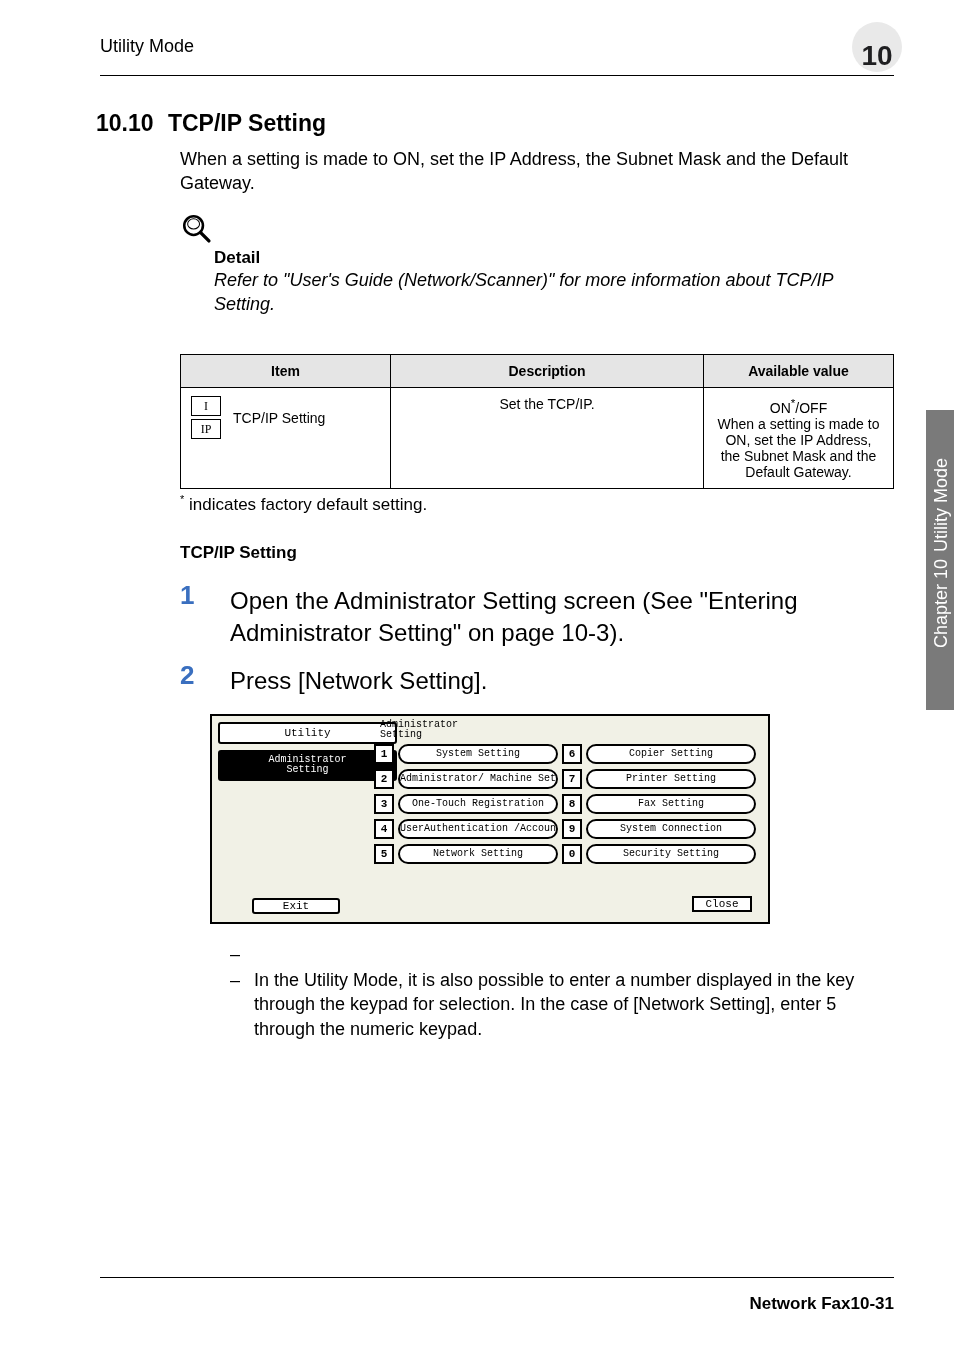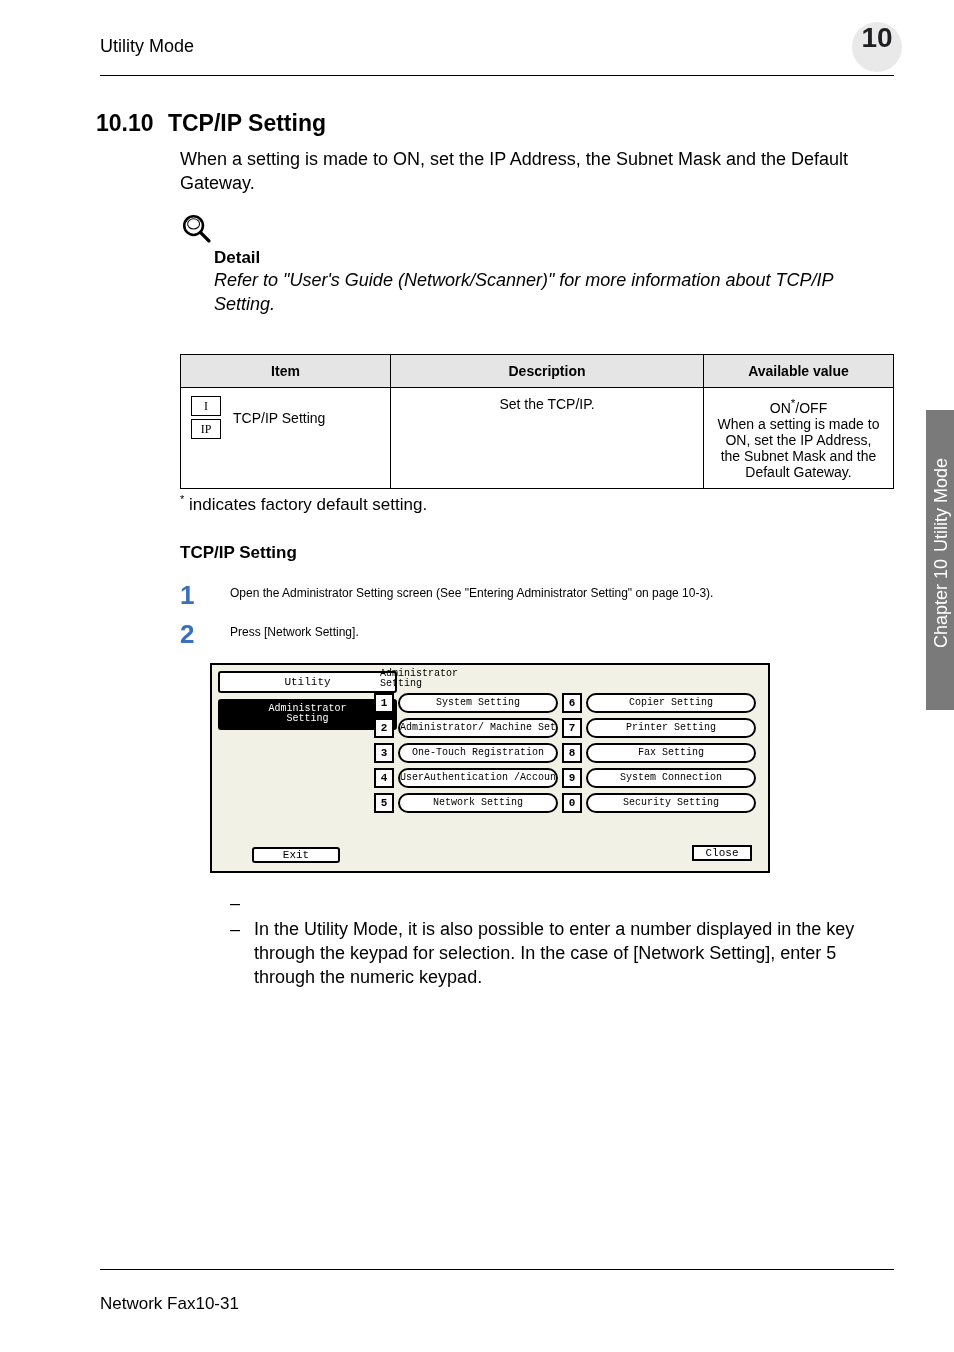--- a/index.html
+++ b/index.html
@@ -3,21 +3,21 @@
 <meta charset="utf-8">
 <style>
   * { box-sizing: border-box; margin: 0; padding: 0; }
   html, body { width: 954px; height: 1352px; background: #fff; font-family: Arial, Helvetica, sans-serif; color: #000; }
 
   .page { position: relative; width: 954px; height: 1352px; padding: 36px 60px 40px 100px; }
 
   
   .header { position: relative; height: 40px; border-bottom: 1px solid #000; }
   .header-title { font-size: 18px; }
-  .chapter-circle { position: absolute; right: -8px; top: -14px; width: 50px; height: 50px; border-radius: 50%; background: #e9e9e9; display:flex; align-items:flex-start; justify-content:center; }
+  .chapter-circle { position: absolute; right: -8px; top: -14px; width: 50px; height: 50px; border-radius: 50%; background: #e9e9e9; display:flex; align-items:flex-end; justify-content:center; }
   .chapter-num { font-weight: bold; font-size: 28px; color: #1f1f21; }
 
   
   .h2 { margin-top: 34px; font-size: 23px; font-weight: bold; margin-left: -4px; }
   .h2-num { margin-right: 8px; }
   .body-text { margin-top: 10px; margin-left: 80px; font-size: 18px; line-height: 1.35; }
 
   
   .detail-block { margin-top: 16px; margin-left: 80px; }
   .mag { display:inline-block; }
@@ -41,21 +41,21 @@
   .footnote { margin-left: 80px; margin-top: 4px; font-size: 17px; }
   .footnote sup { font-size: 11px; }
 
   
   .h3 { font-size: 17px; font-weight: bold; margin-top: 28px; margin-left: 80px; }
 
   
   .steps { margin-top: 22px; margin-left: 80px; }
   .step { display:flex; gap: 26px; margin-bottom: 16px; }
   .step-num { color: #3a6fbf; font-size: 26px; font-weight: bold; min-width: 24px; line-height: 1.0; margin-top: -3px; font-family: Arial, sans-serif; }
-  .step-text { font-size: 12px; line-height: 1.35; }
+  .step-text { font-size: 24px; line-height: 1.35; }
 
   
   .device { margin-left: 110px; margin-top: 6px; width: 560px; height: 210px; border: 2px solid #000; background: #f1f1e6; position: relative; font-family: 'Courier New', monospace; font-size: 11px; }
   .dev-left { position:absolute; left: 6px; top: 6px; width: 179px; }
   .dev-left-box { border: 2px solid #000; border-radius: 3px; padding: 3px 0; text-align:center; background:#fff; margin-bottom: 6px; }
   .dev-left-box.sel { background:#000; color:#fff; font-size:10px; line-height:1.05; }
   .dev-exit { position:absolute; left: 40px; bottom: 8px; width: 88px; border:2px solid #000; border-radius:3px; text-align:center; background:#fff; }
   .dev-right { position:absolute; left: 162px; top: 4px; right: 6px; bottom: 6px; }
   .dev-title { position:absolute; left: 6px; top: 0; font-size:10px; line-height:1.05; }
   .dev-grid { position:absolute; left: 0; top: 24px; right: 0; display:grid; grid-template-columns: 20px 160px 20px 170px; row-gap: 5px; column-gap: 4px; align-items:center; }
@@ -66,21 +66,21 @@
   
   .bullets { margin-top: 18px; margin-left: 130px; }
   .bullet { display:flex; font-size: 18px; line-height:1.35; margin-bottom: 2px; }
   .bullet-mark { width: 24px; flex-shrink:0; }
 
   
   .sidetab { position:absolute; right: -2px; top: 410px; width: 30px; height: 300px; background:#7a7a7a; color:#fff; display:flex; align-items:center; justify-content:center; writing-mode: vertical-rl; transform: rotate(180deg); font-size: 18px; gap: 6px; }
   .sidetab .chp { margin-top: 14px; }
 
   
-  .footer { position:absolute; bottom: 38px; left: 100px; right: 60px; border-top: 1px solid #000; padding-top: 24px; display:flex; justify-content: flex-start; font-size: 17px; }
+  .footer { position:absolute; bottom: 38px; left: 100px; right: 60px; border-top: 1px solid #000; padding-top: 16px; display:flex; justify-content: flex-end; font-size: 17px; font-weight: bold; }
 </style>
 </head>
 <body>
 
 <div class="page">
 
   <div class="header">
     <span class="header-title">Utility Mode</span>
     <div class="chapter-circle">
       <span class="chapter-num">10</span>

